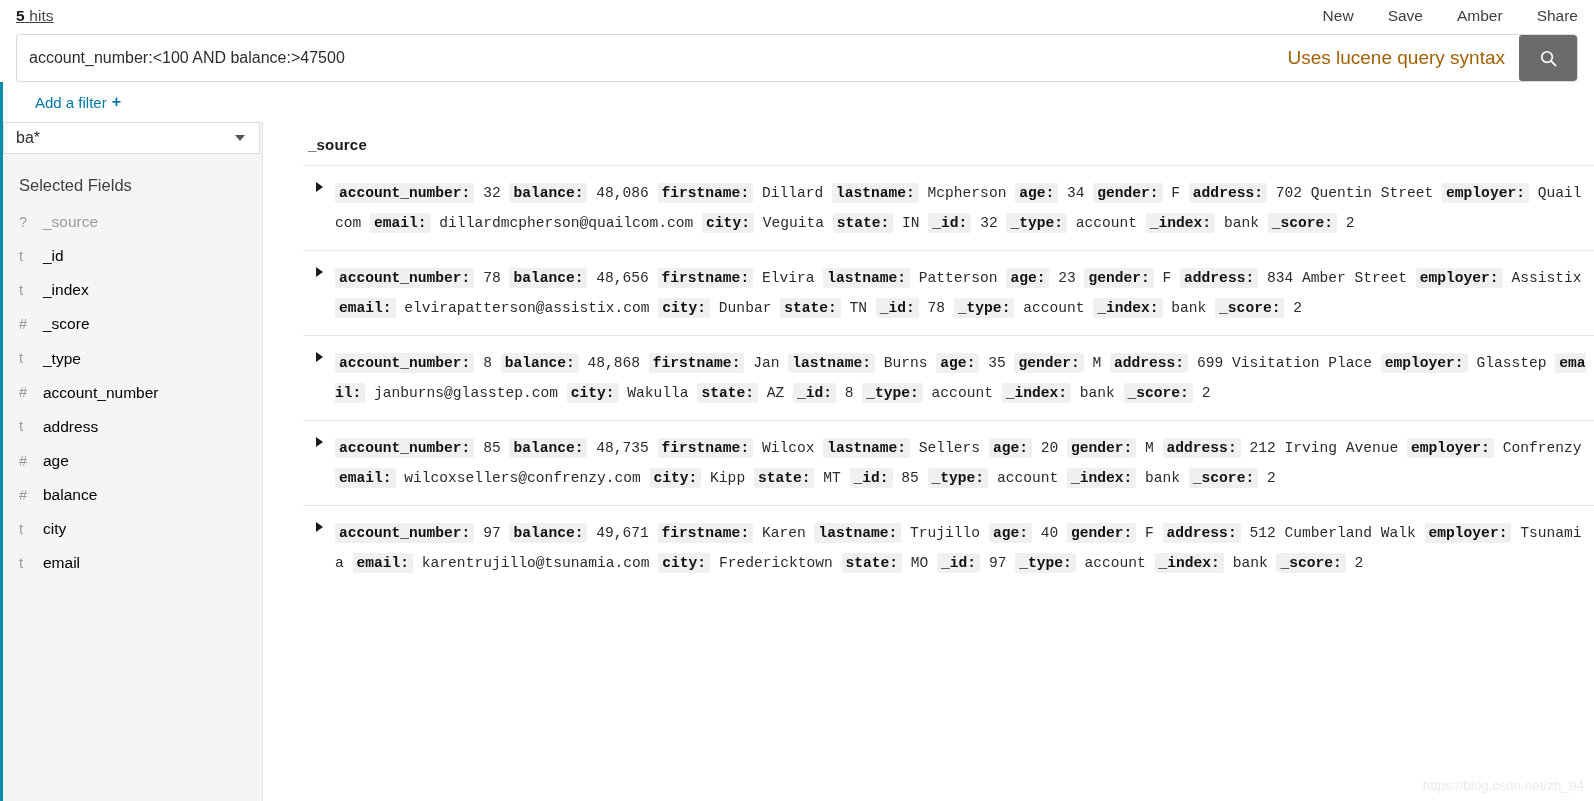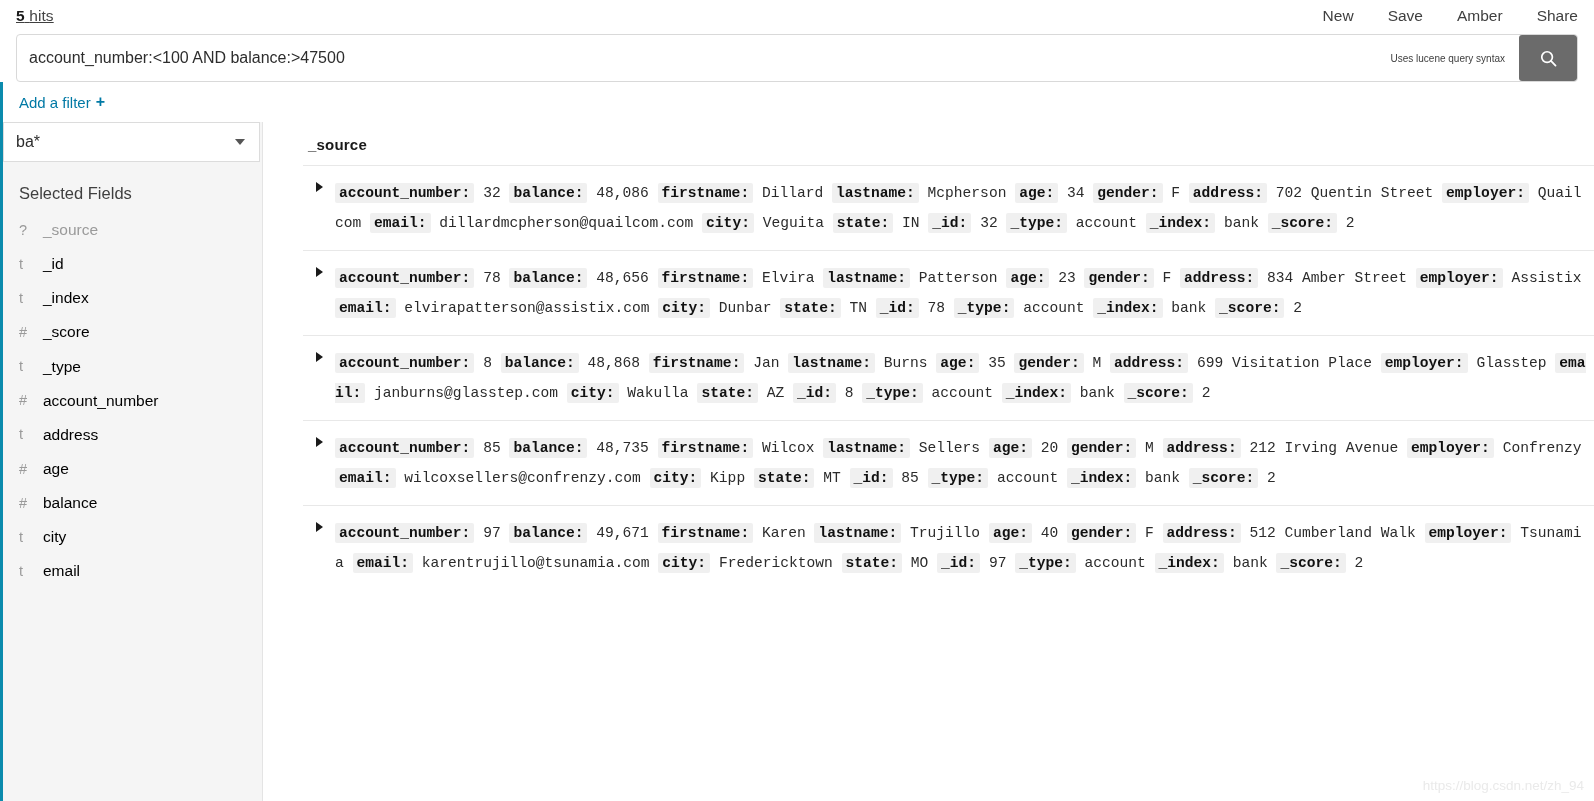--- a/index.html
+++ b/index.html
@@ -80,43 +80,43 @@
     font-size: 16px;
     font-family: "Liberation Sans", sans-serif;
     color: #2d2d2d;
     background: transparent;
   }
   .lucene-hint {
     flex: 0 0 auto;
     display: flex;
     align-items: center;
     padding: 0 14px 0 8px;
-    font-size: 10px;
-    color: #404040;
+    font-size: 19px;
+    color: #a16207;
     white-space: nowrap;
     cursor: pointer;
   }
   .search-btn {
     flex: 0 0 58px;
     background: #6b6b6b;
     border: 0;
     border-radius: 3px;
     margin: 0;
     display: flex;
     align-items: center;
     justify-content: center;
     cursor: pointer;
   }
   .search-btn svg { display: block; }
 
   
   .filterbar {
     flex: 0 0 40px;
     display: flex;
-    padding: 0 0 0 16px;
+    padding: 0 0 0 32px;
     border-left: 3px solid #0b8bad;
     background: #ffffff;
   }
   .add-filter {
     color: #0079a5;
     font-size: 15px;
     cursor: pointer;
     display: inline-flex;
     align-items: center;
     gap: 5px;
@@ -140,21 +140,21 @@
     padding: 0;
     overflow: hidden;
     position: relative;
   }
   .index-select-wrap {
     padding: 0 2px 0 0;
     background: #f5f5f5;
   }
   .index-select {
     position: relative;
-    height: 40px;
+    height: 32px;
     margin: 0;
     background: #ffffff;
     border: 1px solid #dcdcdc;
     display: flex;
     align-items: center;
     padding: 0 12px;
     cursor: pointer;
   }
   .index-select .val {
     font-size: 16px;

